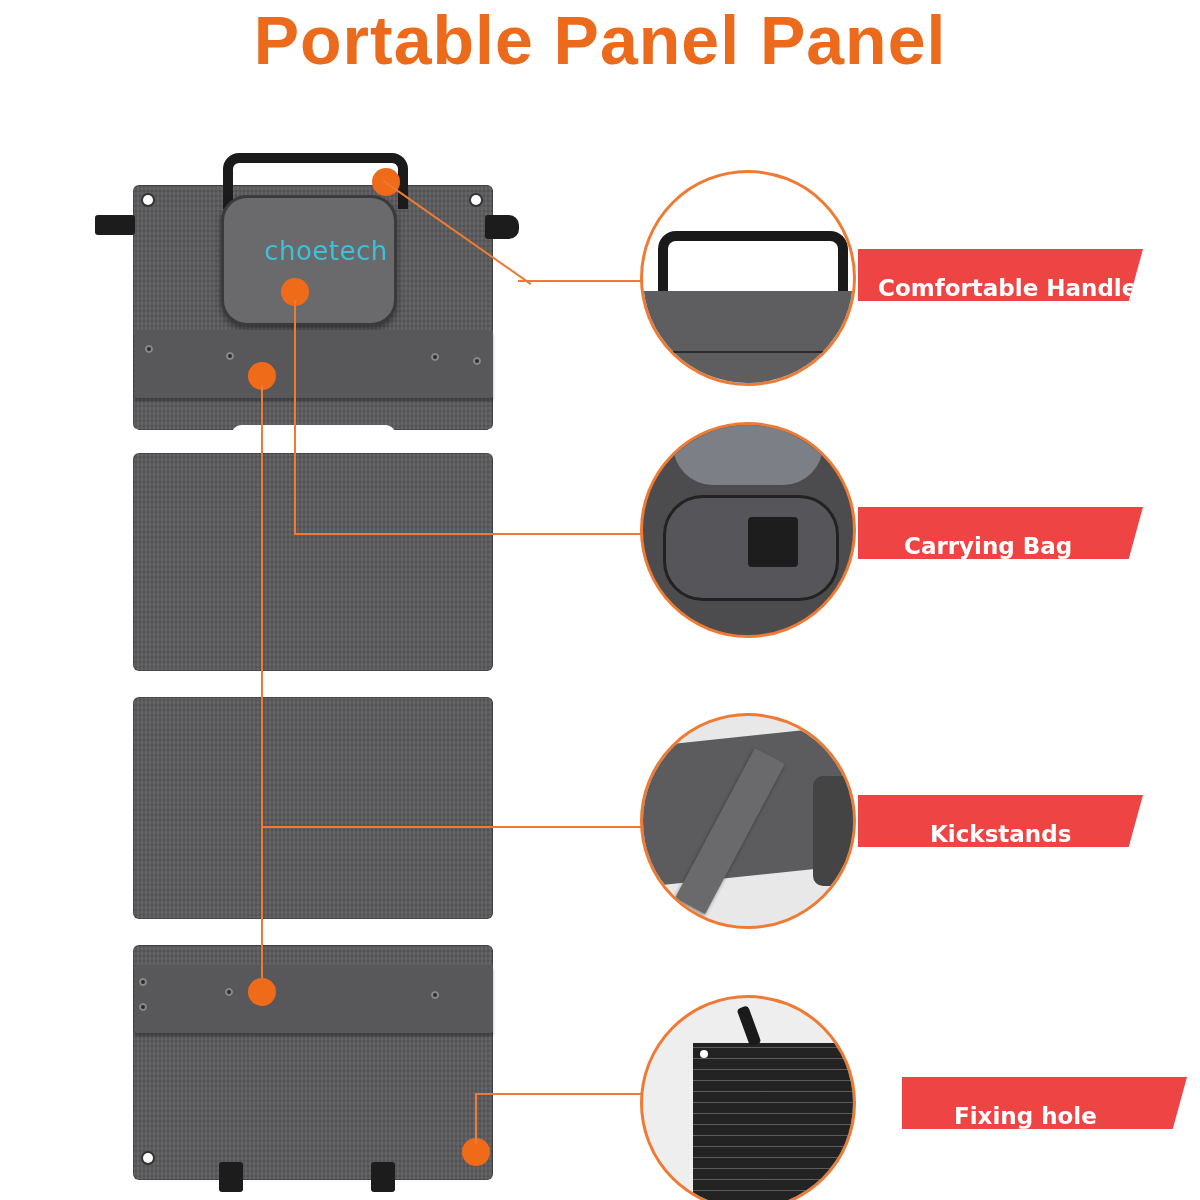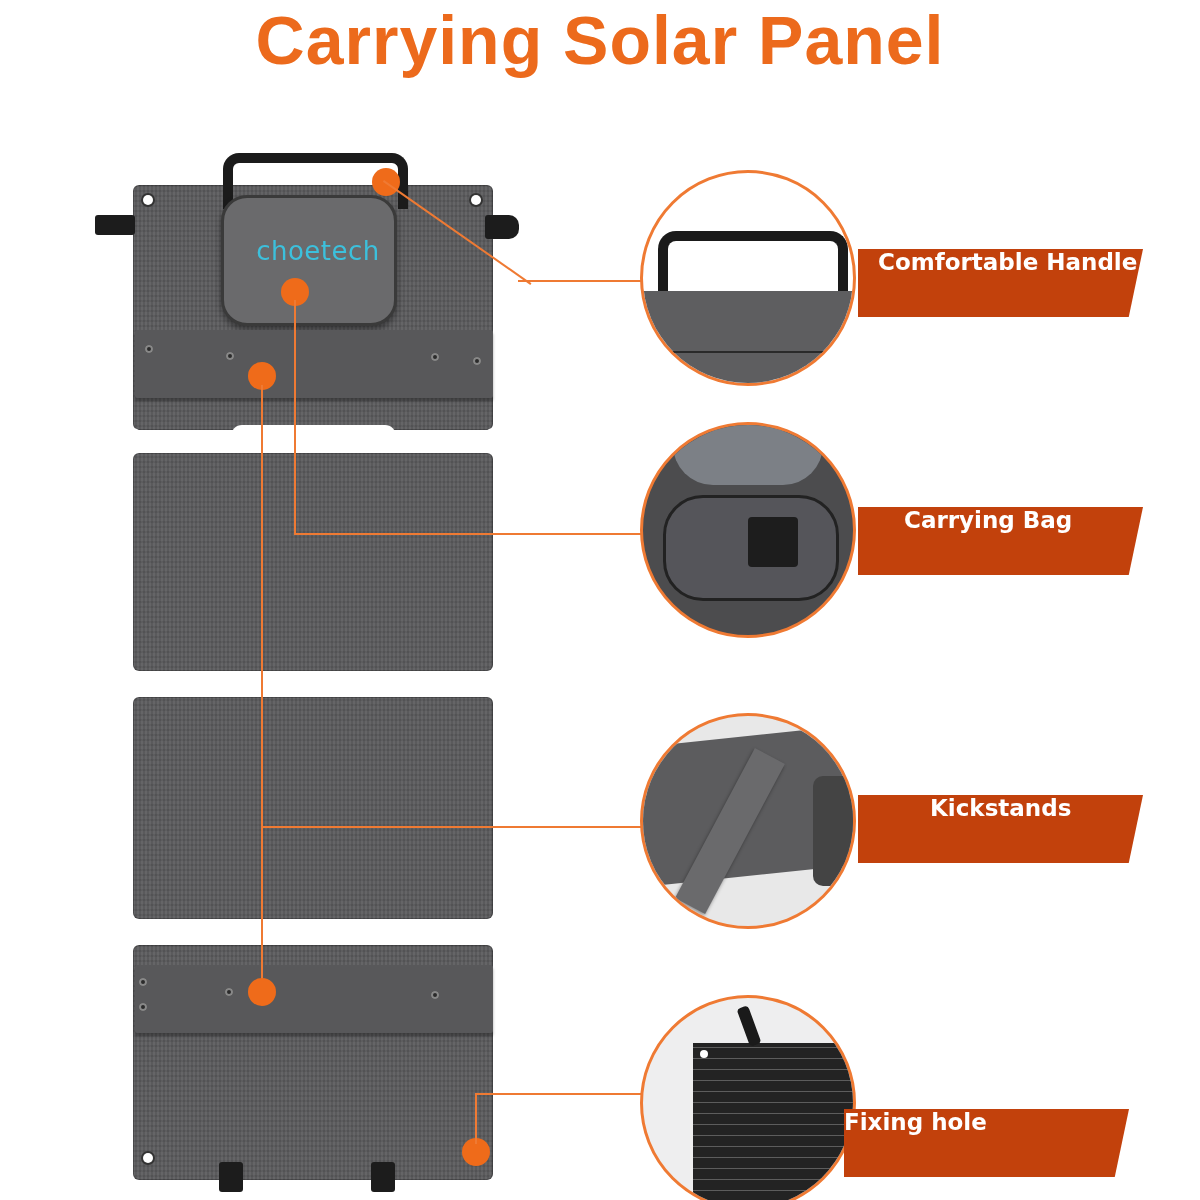--- a/index.html
+++ b/index.html
@@ -11,31 +11,31 @@
                       repeating-linear-gradient(0deg, rgba(255,255,255,0.03) 0 3px, rgba(0,0,0,0.04) 3px 5px);
     border-radius:6px; box-shadow: inset 0 0 0 1px rgba(0,0,0,0.25); }
   .slot { position:absolute; background:#ffffff; border-radius:12px; height:22px; }
   .notch { position:absolute; width:16px; height:16px; background:#fff; border-radius:50%; }
   .flap { position:absolute; background:#58585a; box-shadow: 0 3px 3px rgba(0,0,0,0.35); border-radius:2px; }
   .rivet { position:absolute; width:8px; height:8px; border-radius:50%; background:#2b2b2b; box-shadow: inset 0 0 0 2px #888; }
   .hole { position:absolute; width:10px; height:10px; border-radius:50%; background:#fff; box-shadow: 0 0 0 2px #333; }
   .strap { position:absolute; background:#1c1c1c; border-radius:3px; }
   .handle { position:absolute; left:90px; top:-32px; width:165px; height:46px; border:10px solid #1b1b1b; border-bottom:none; border-radius:16px 16px 0 0; }
   .bag { position:absolute; left:88px; top:10px; width:170px; height:125px; background:#6a6a6c; border-radius:26px; border:3px solid #3a3a3a; box-shadow: 0 4px 6px rgba(0,0,0,0.4); }
-  .brand { position:absolute; left:9px; top:38px; width:100%; text-align:center; color:#3cc0dc; font-size:26px; font-family:"DejaVu Sans", sans-serif; letter-spacing:0.5px; }
+  .brand { position:absolute; left:17px; top:38px; width:100%; text-align:center; color:#3cc0dc; font-size:26px; font-family:"DejaVu Sans", sans-serif; letter-spacing:0.5px; }
   .dot { position:absolute; width:28px; height:28px; border-radius:50%; background:#ef6b1a; }
   .line { position:absolute; background:#ef7a33; }
   .circle { position:absolute; width:210px; height:210px; border-radius:50%; border:3px solid #ef7a33; overflow:hidden; background:#eeeeee; }
-  .banner { position:absolute; height:68px; background:#c2410c; clip-path: polygon(0 0, 100% 0, 95% 100%, 0 100%); color:#fff; font-family:"DejaVu Sans", sans-serif; font-weight:bold; font-size:23px; display:flex; align-items:flex-start; box-sizing:border-box; }
+  .banner { position:absolute; height:52px; background:#ef4444; clip-path: polygon(0 0, 100% 0, 95% 100%, 0 100%); color:#fff; font-family:"DejaVu Sans", sans-serif; font-weight:bold; font-size:23px; display:flex; align-items:flex-end; box-sizing:border-box; }
   .feat-inner { position:absolute; }
 </style>
 </head>
 <body>
 
-<div class="title">Carrying Solar Panel</div>
+<div class="title">Portable Panel Panel</div>
 
 <div class="panel">
 
   <div class="seg" style="left:0; top:0; width:360px; height:245px;"></div>
   <div class="strap" style="left:-38px; top:30px; width:40px; height:20px;"></div>
   <div class="strap" style="left:352px; top:30px; width:34px; height:24px; border-radius:3px 10px 10px 3px;"></div>
   <div class="hole" style="left:10px; top:10px;"></div>
   <div class="hole" style="left:338px; top:10px;"></div>
   <div class="handle"></div>
   <div class="bag">
@@ -114,15 +114,15 @@
 <div class="banner" style="left:858px; top:795px; width:285px; padding-left:72px;">
   <span>Kickstands</span>
 </div>
 
 <div class="circle" style="left:640px; top:995px; background:#eeeeef;">
   <div class="feat-inner" style="left:50px; top:45px; width:170px; height:180px; background:#232323;
      background-image: repeating-linear-gradient(0deg, transparent 0 10px, rgba(200,200,200,0.35) 10px 11px);"></div>
   <div class="feat-inner" style="left:57px; top:52px; width:8px; height:8px; border-radius:50%; background:#fff;"></div>
   <div class="feat-inner" style="left:100px; top:8px; width:12px; height:40px; background:#1a1a1a; border-radius:4px; transform:rotate(-20deg);"></div>
 </div>
-<div class="banner" style="left:844px; top:1077px; width:285px; margin-top:32px;">
+<div class="banner" style="left:902px; top:1077px; width:285px; padding-left:52px;">
   <span>Fixing hole</span>
 </div>
 
 </body></html>

